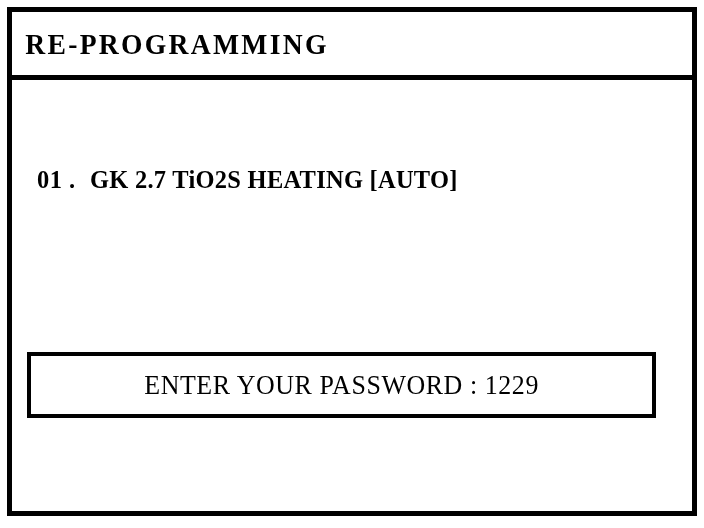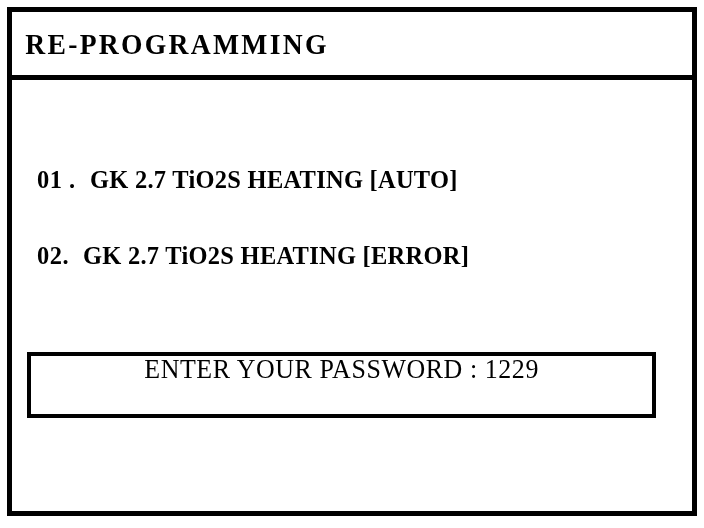--- a/index.html
+++ b/index.html
@@ -115,21 +115,21 @@
   #password-box {
     position: absolute;
     left: 15px;
     top: 267px;
     width: 629px;
     height: 66px;
     box-sizing: border-box;
     border: 4px solid #000000;
     background: #ffffff;
     display: flex;
-    align-items: flex-start;
+    align-items: center;
     justify-content: center;
   }
 
   #password-text {
     font-family: "Liberation Serif", "DejaVu Serif", serif;
     font-weight: normal;
     font-size: 27px;
     letter-spacing: 0.6px;
     transform: scaleX(0.96);
     transform-origin: center center;
@@ -151,24 +151,20 @@
 
     <div id="dialog-body">
 
       <div id="program-list">
 
         <div class="program-row">
           <span class="program-index">01 .</span>
           <span class="program-label">GK 2.7 TiO2S HEATING [AUTO]</span>
         </div>
 
-        <div class="program-row">
-          <span class="program-index">02.</span>
-          <span class="program-label">GK 2.7 TiO2S HEATING [ERROR]</span>
-        </div>
 
       </div>
 
       <div id="password-box">
         <span id="password-text">ENTER YOUR PASSWORD : 1229</span>
       </div>
 
     </div>
 
   </div>

